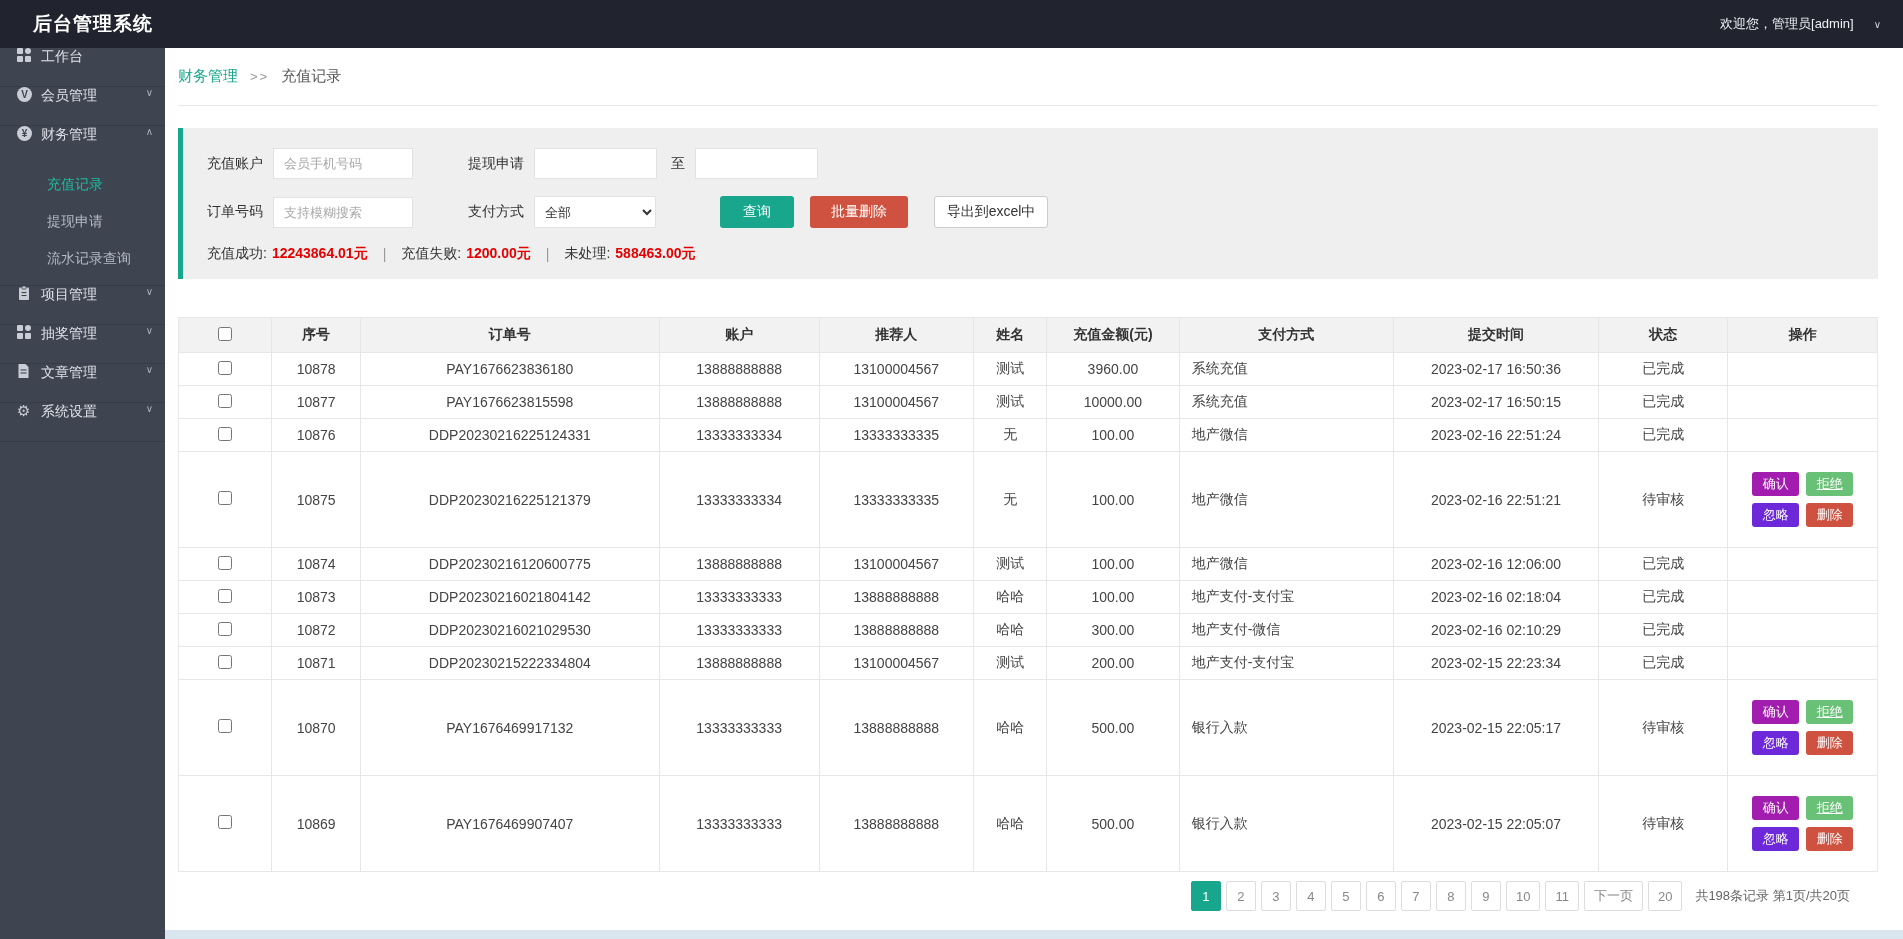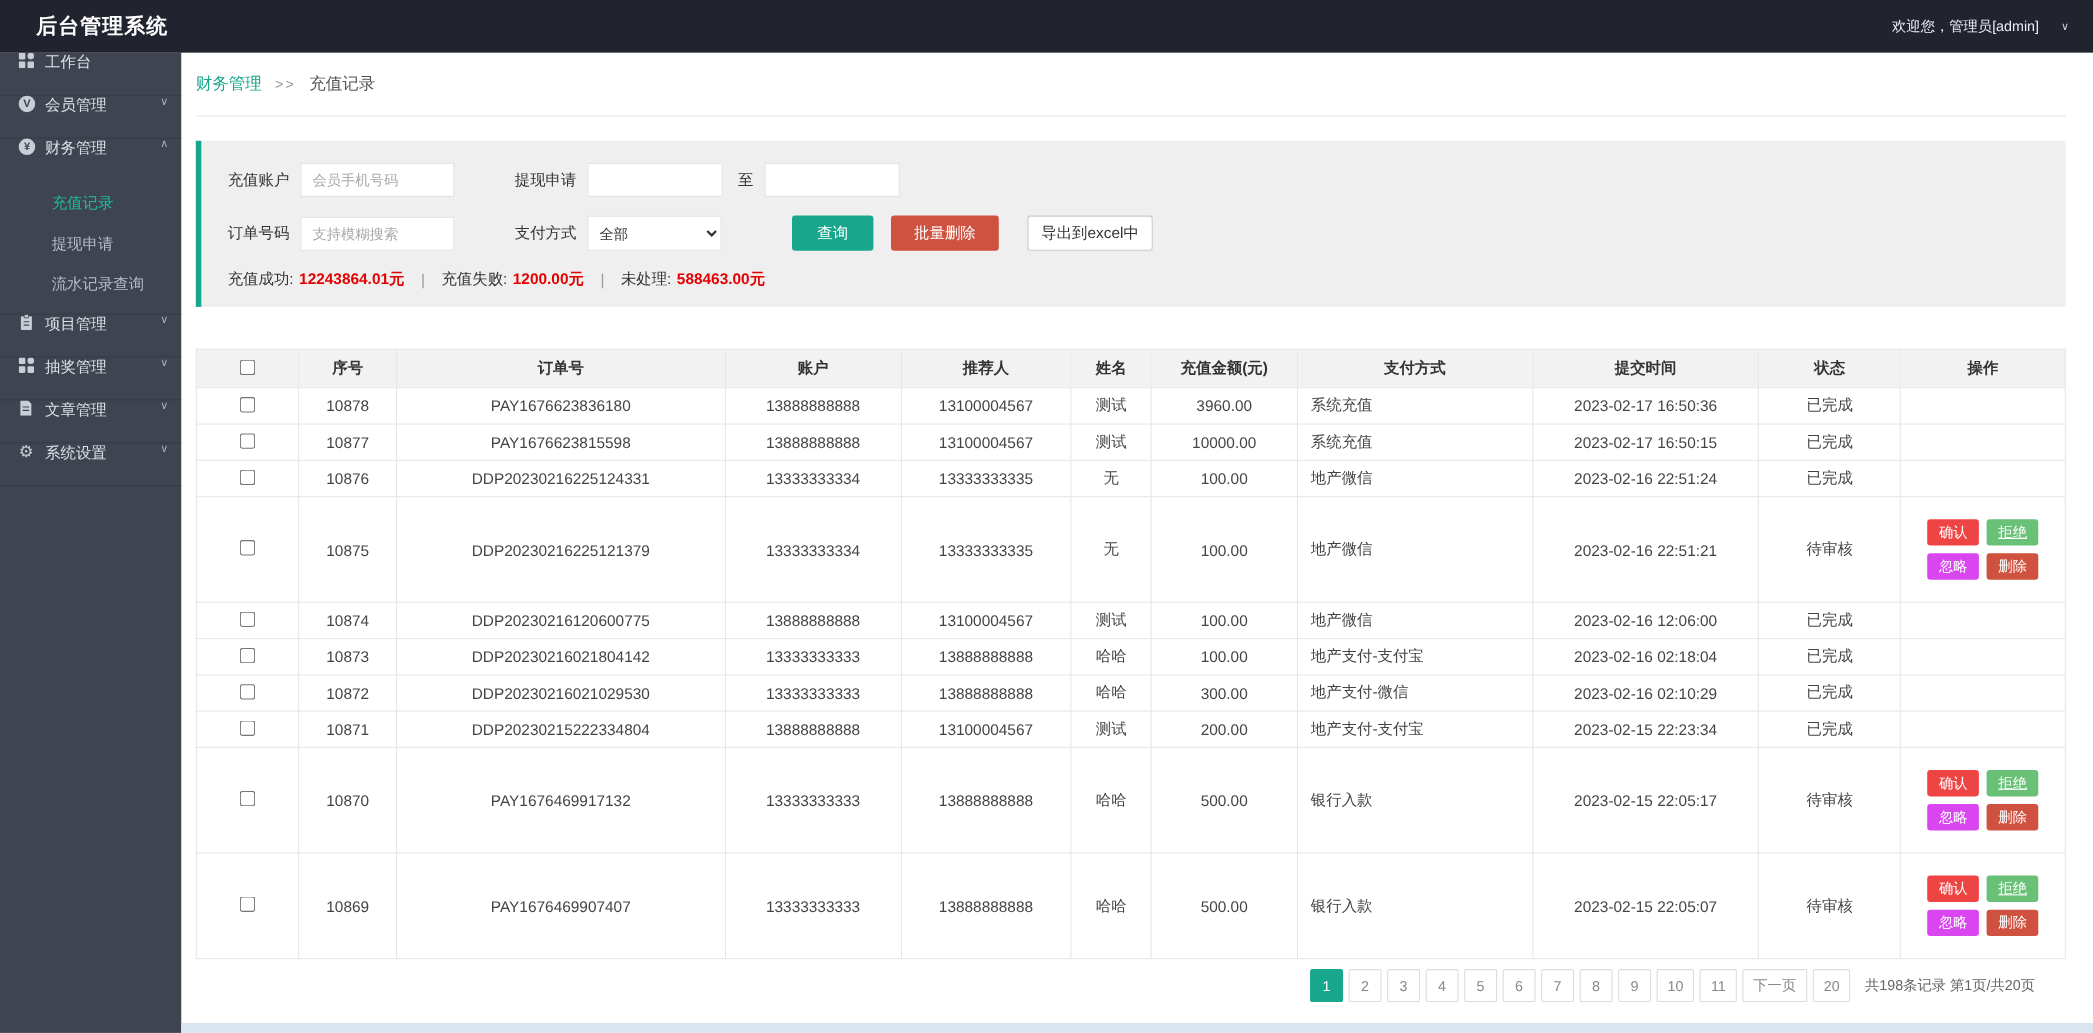--- a/index.html
+++ b/index.html
@@ -89,23 +89,23 @@
   td { height:33px; color:#444; padding:0 4px; }
   tr.tall td { height:96px; }
   td.method { text-align:left; padding-left:12px; }
   input[type="checkbox"] { width:14px; height:14px; margin:0; cursor:pointer; }
 
   .actions-grid { display:inline-grid; grid-template-columns:auto auto; gap:7px; }
   .act-btn {
     width:47px; height:24px; border:none; border-radius:3px;
     color:#fff; font-size:13px; padding:0; cursor:pointer; white-space:nowrap;
   }
-  .act-confirm { background:#ef4444; }
+  .act-confirm { background:#a21caf; }
   .act-reject  { background:#69c077;text-decoration:underline; }
-  .act-ignore  { background:#d946ef; }
+  .act-ignore  { background:#6d28d9; }
   .act-delete  { background:#cf5240; }
 
   
   .pagination {
     margin-top:9px; display:flex; justify-content:flex-end; align-items:center;
     gap:5px; padding-right:28px;
   }
   .page-btn {
     min-width:30px; height:30px; padding:0 9px;
     border:1px solid #ddd; background:#fff; color:#888; font-size:13px;

